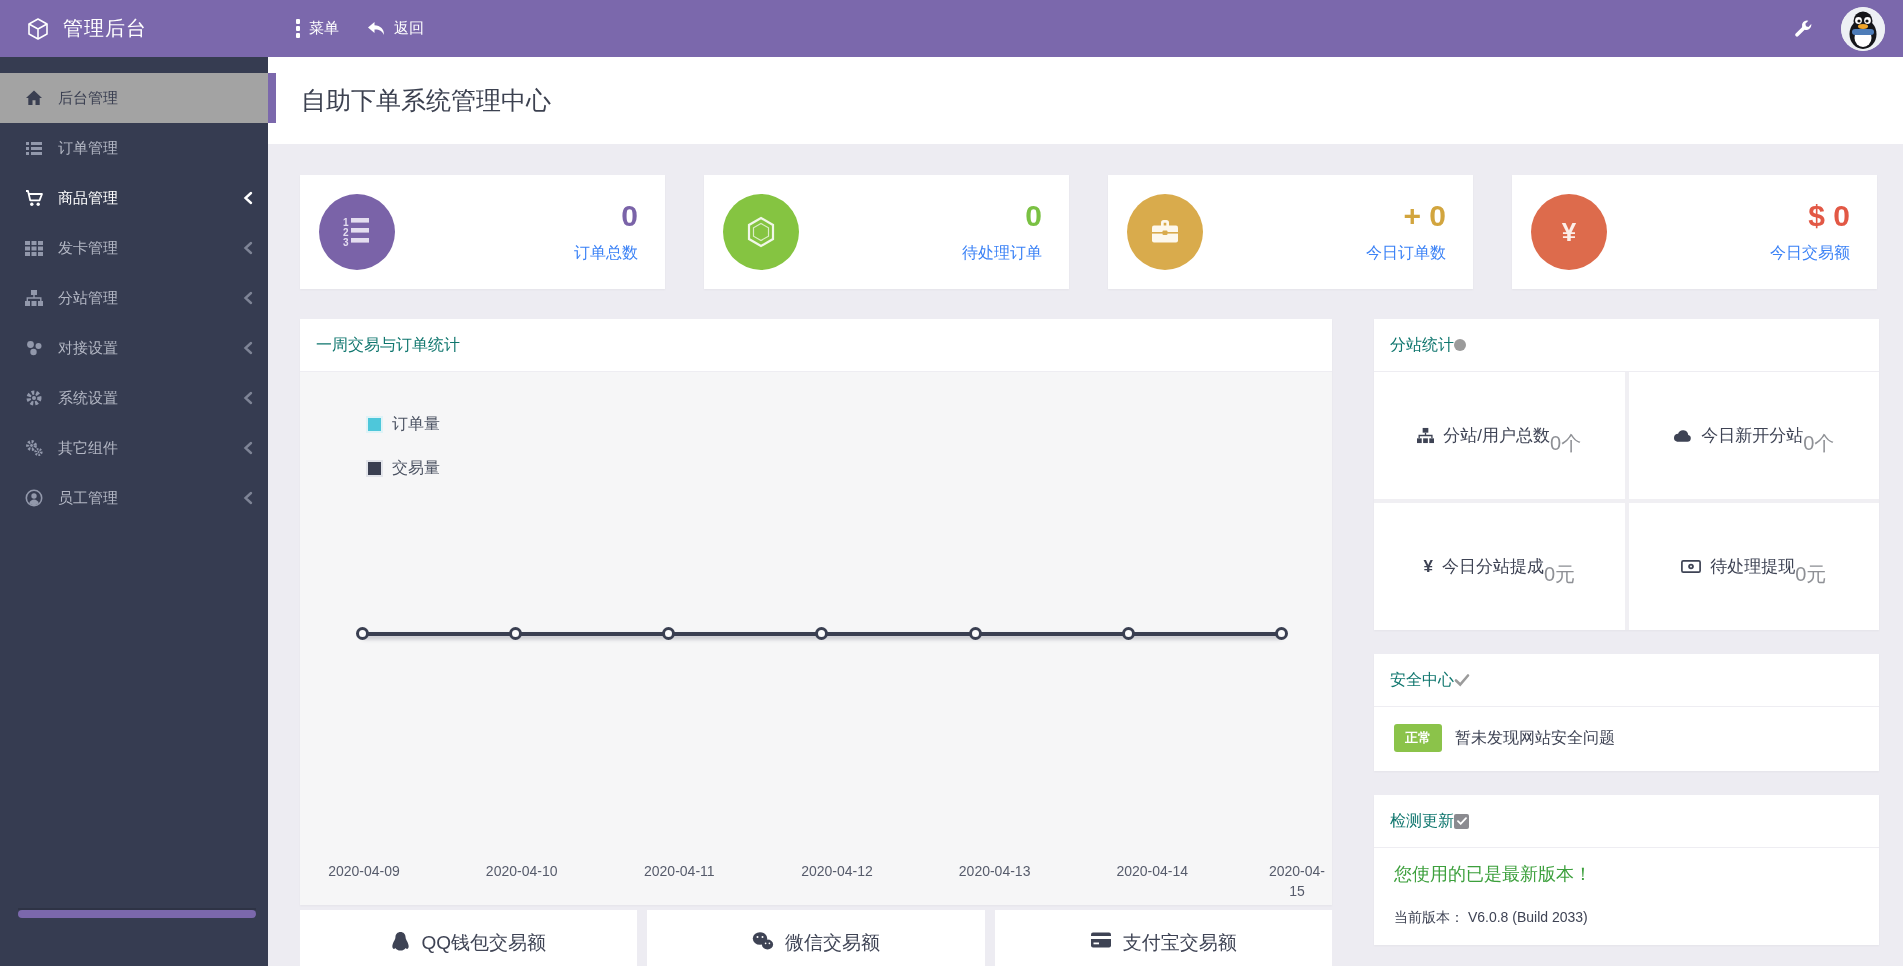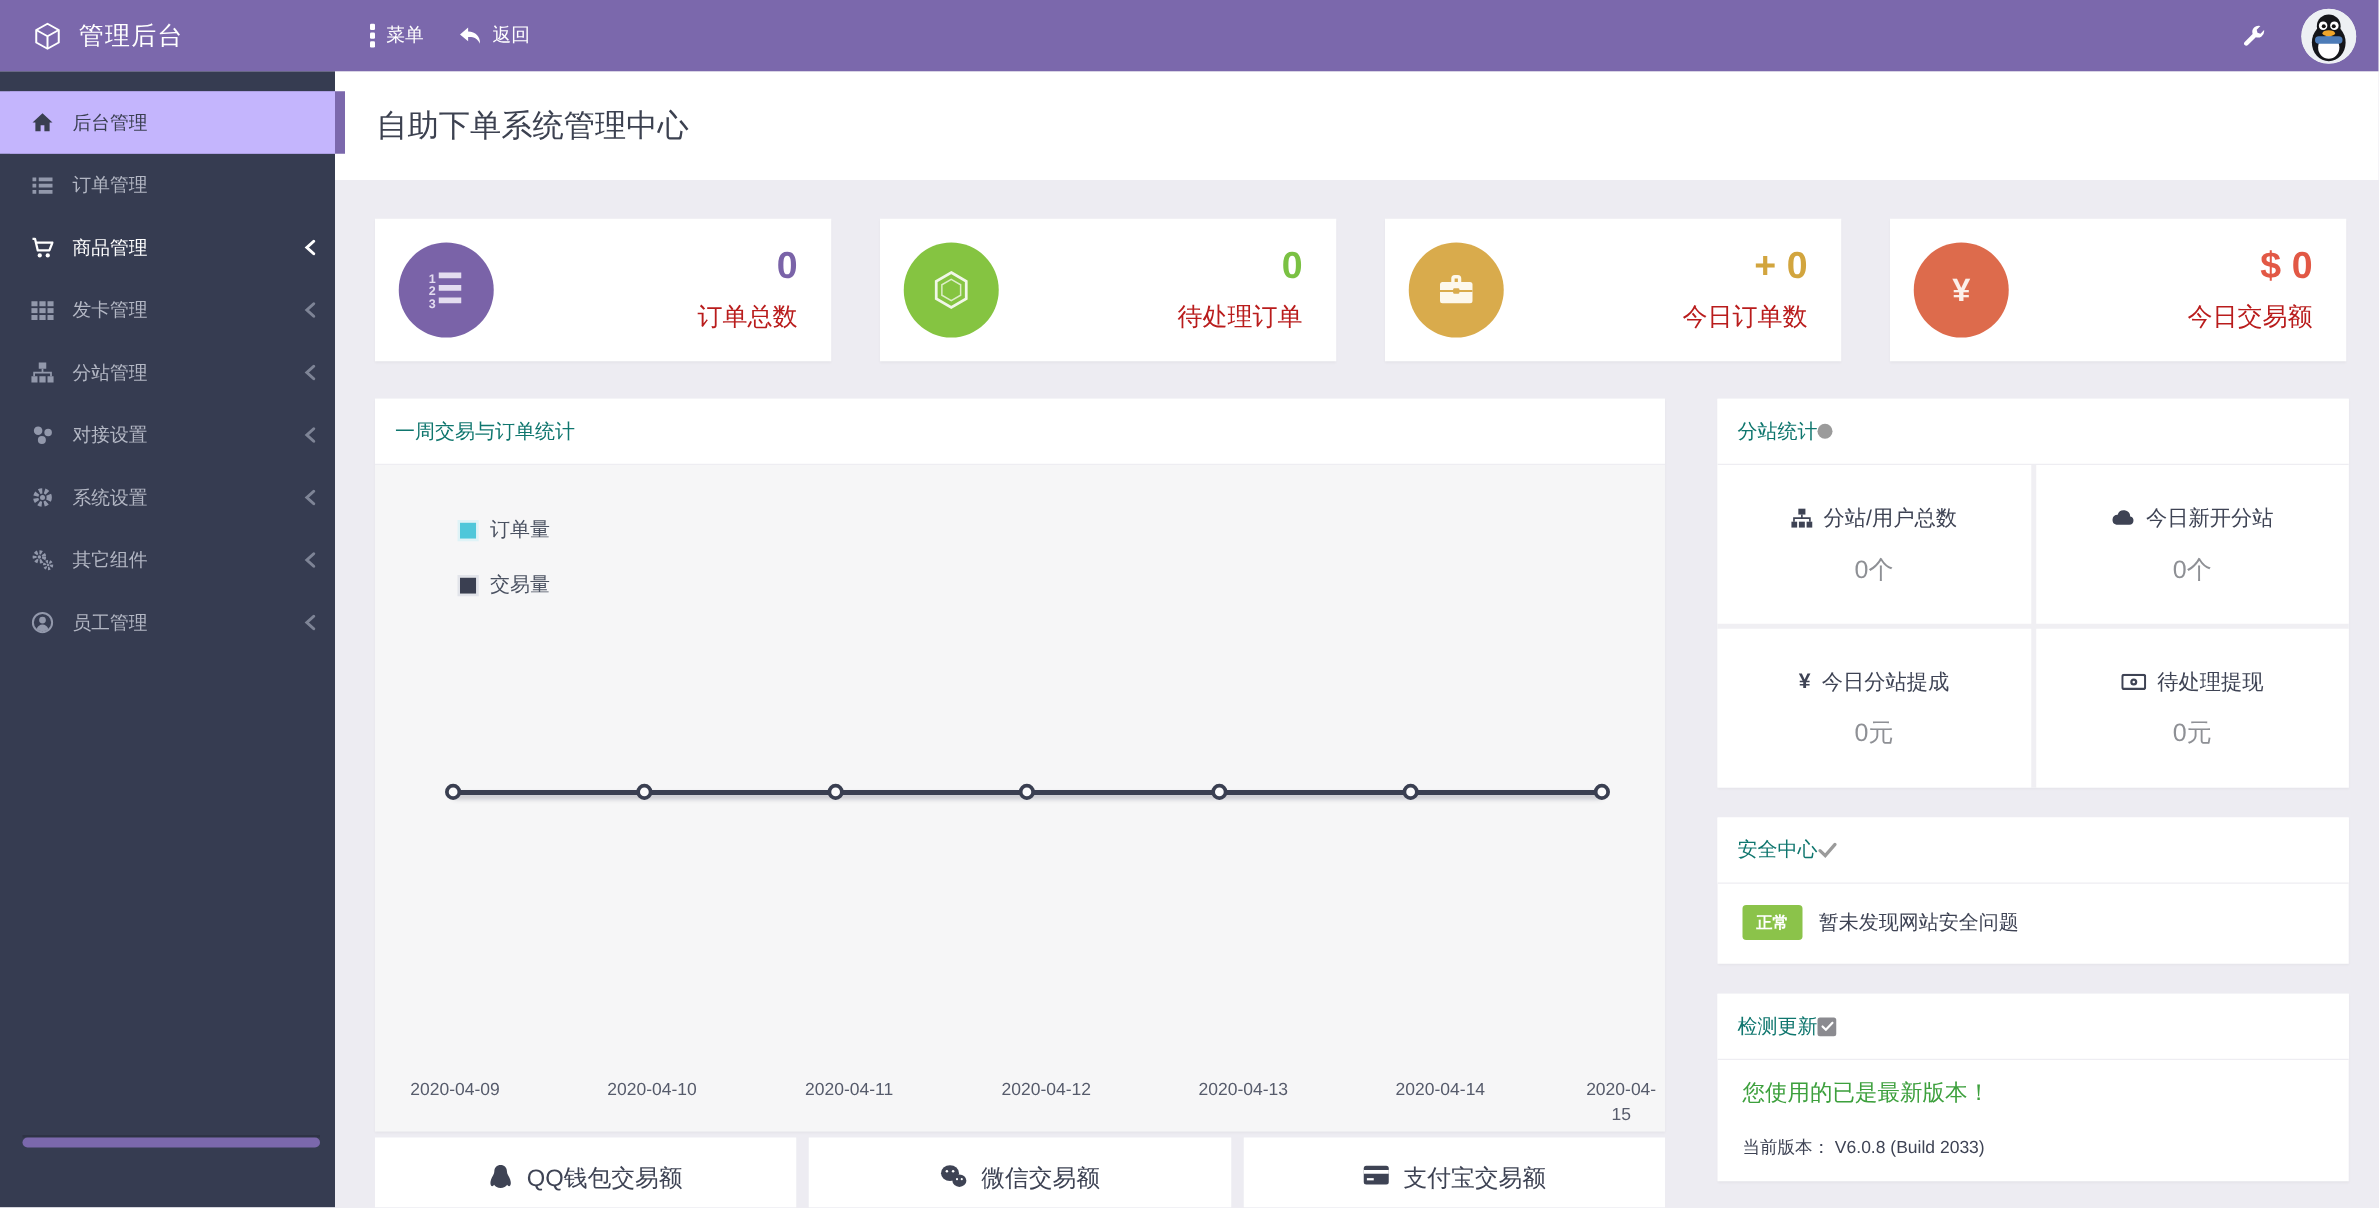--- a/index.html
+++ b/index.html
@@ -18,40 +18,40 @@
   .avatar { width:44px; height:44px; border-radius:50%; overflow:hidden; background:#eef1f4; cursor:pointer; }
   .dots-icon { display:flex; flex-direction:column; gap:2px; }
   .dots-icon span { width:4px; height:5px; background:#fff; border-radius:1px; display:block; }
 
   
   .sidebar { position:absolute; top:57px; left:0; bottom:0; width:268px; background:#363c51; z-index:20; padding-top:16px; }
   .menu-item { height:50px; display:flex; align-items:center; padding:0 14px 0 24px; color:#b3b7c4; font-size:15px; cursor:pointer; position:relative; }
   .menu-item .mi-icon { width:20px; display:flex; justify-content:center; color:#9298ab; }
   .menu-item .mi-label { margin-left:14px; }
   .menu-item .mi-arrow { margin-left:auto; color:#7e8496; display:flex; }
-  .menu-item.active { background:#c4b5fd; color:#3a3f51; box-shadow:8px 0 0 #7b68ac; }
+  .menu-item.active { background:#a3a3a3; color:#3a3f51; box-shadow:8px 0 0 #7b68ac; }
   .menu-item.active .mi-icon { color:#3a3f51; }
   .menu-item.highlight { color:#fff; }
   .menu-item.highlight .mi-icon, .menu-item.highlight .mi-arrow { color:#fff; }
   .side-scrollbar { position:absolute; left:18px; bottom:48px; width:238px; height:8px; border-radius:4px; background:#7b68ac; cursor:grab; }
   .side-track { position:absolute; left:18px; bottom:56px; width:238px; height:2px; background:#2e3345; }
 
   
   .content { position:absolute; top:57px; left:268px; right:0; bottom:0; overflow:hidden; }
   .page-header { height:87px; background:#fff; display:flex; align-items:center; padding-left:33px; }
   .page-title { font-size:25px; color:#3c4150; font-weight:400; }
   .page-body { padding:31px 26px 0 32px; }
 
   
   .stats-row { display:flex; gap:39px; margin-bottom:30px; }
   .stat-card { flex:1; background:#fff; height:114px; display:flex; align-items:center; justify-content:space-between; padding:0 27px 0 19px; box-shadow:0 1px 2px rgba(0,0,0,.04); }
   .stat-circle { width:76px; height:76px; border-radius:50%; display:flex; align-items:center; justify-content:center; color:#fff; flex:none; }
   .stat-right { text-align:right; }
   .stat-value { font-size:30px; font-weight:bold; line-height:1; }
-  .stat-label { font-size:20px; color:#b91c1c; margin-top:12px; }
+  .stat-label { font-size:16px; color:#3b82f6; margin-top:12px; }
 
   .main-row { display:flex; gap:42px; align-items:flex-start; }
 
   
   .chart-card { width:1032px; flex:none; }
   .chart-top { background:#fff; box-shadow:0 1px 2px rgba(0,0,0,.04); }
   .card-header { height:53px; display:flex; align-items:center; justify-content:flex-start; padding:0 18px 0 16px; font-size:16px; color:#0f766e; border-bottom:1px solid #eeedf2; background:#fff; }
   .chart-plot { position:relative; height:533px; background:#f6f6f7; }
   .legend { position:absolute; left:68px; top:42px; display:flex; flex-direction:column; gap:23px; }
   .legend-item { display:flex; align-items:center; gap:11px; font-size:16px; color:#4a5161; cursor:pointer; }
@@ -69,21 +69,21 @@
   .pay-box { flex:1; background:#fff; height:75px; display:flex; justify-content:center; padding-top:20px; gap:11px; font-size:19px; color:#3e4354; }
   .pay-box .p-icon { display:flex; padding-top:1px; }
 
   
   .right-col { width:505px; flex:none; }
   .panel { background:#fff; box-shadow:0 1px 2px rgba(0,0,0,.04); }
   .panel + .panel { margin-top:24px; }
   .panel-tools { display:flex; align-items:center; color:#9b9b9b; }
   .dot-icon { width:12px; height:12px; border-radius:50%; background:#9b9b9b; display:inline-block; }
   .sub-grid { display:grid; grid-template-columns:1fr 1fr; gap:4px; background:#f0eff3; }
-  .sub-cell { background:#fff; height:127px; display:flex; flex-direction:column; align-items:center; justify-content:center; }
+  .sub-cell { background:#fff; height:127px; display:flex; flex-direction:row; align-items:center; justify-content:center; }
   .sub-cell .c-label { display:flex; align-items:center; gap:9px; font-size:17px; color:#3e4354; }
   .sub-cell .c-value { font-size:20px; color:#8e9095; margin-top:16px;text-align:right; }
   .sec-body { padding:17px 20px 19px; display:flex; align-items:center; }
   .badge { color:#fff; font-size:13px; padding:5px 11px; border-radius:3px; margin-right:13px;font-weight:bold; }
   .sec-msg { font-size:16px; color:#3e4354; }
   .upd-body { padding:14px 20px 18px; }
   .upd-latest { font-size:18px; margin-bottom:23px; }
   .upd-version { font-size:14px; color:#3e4354; }
   .checkbox-icon { width:15px; height:15px; background:#8b8b90; border-radius:2px; display:flex; align-items:center; justify-content:center; cursor:pointer; }
   svg { display:block; }

